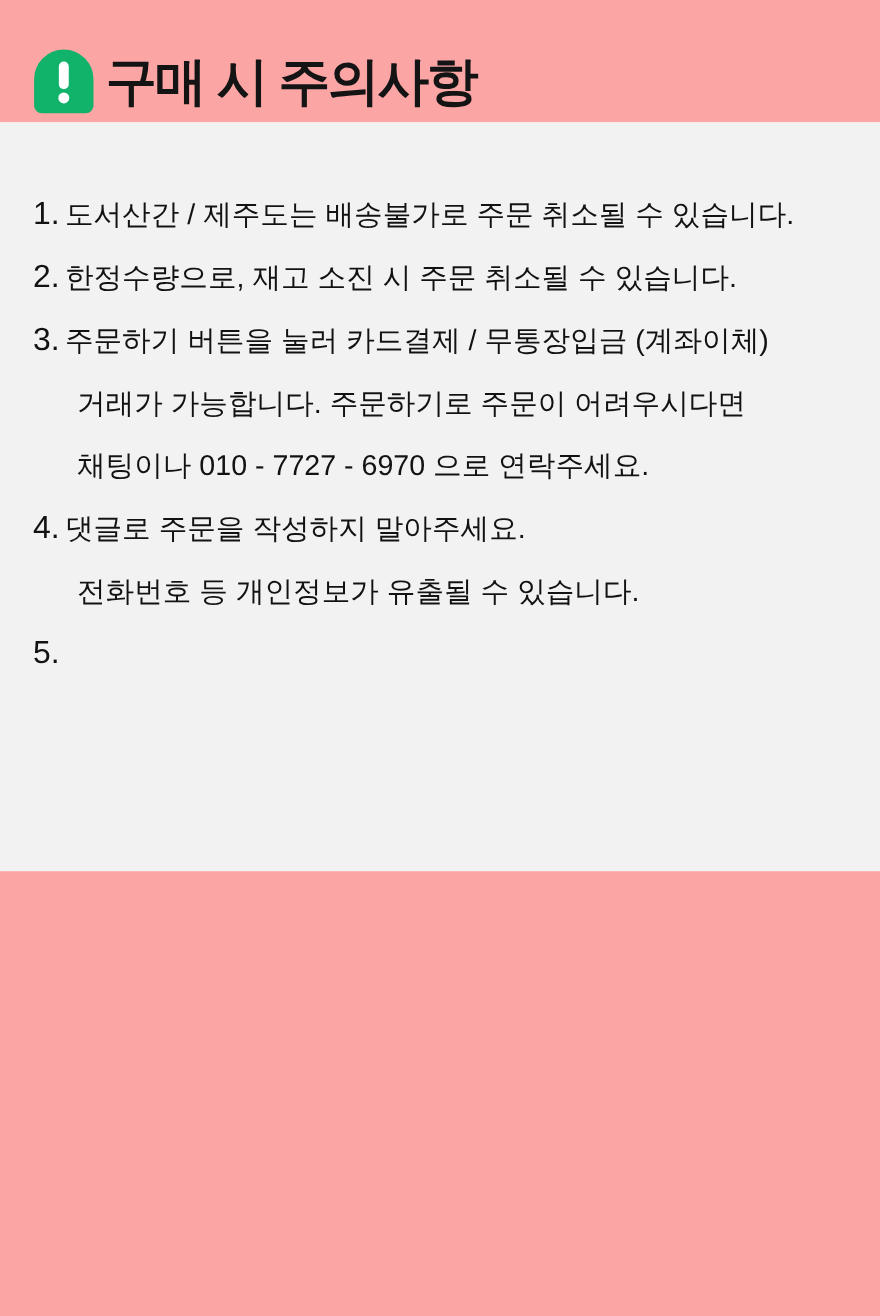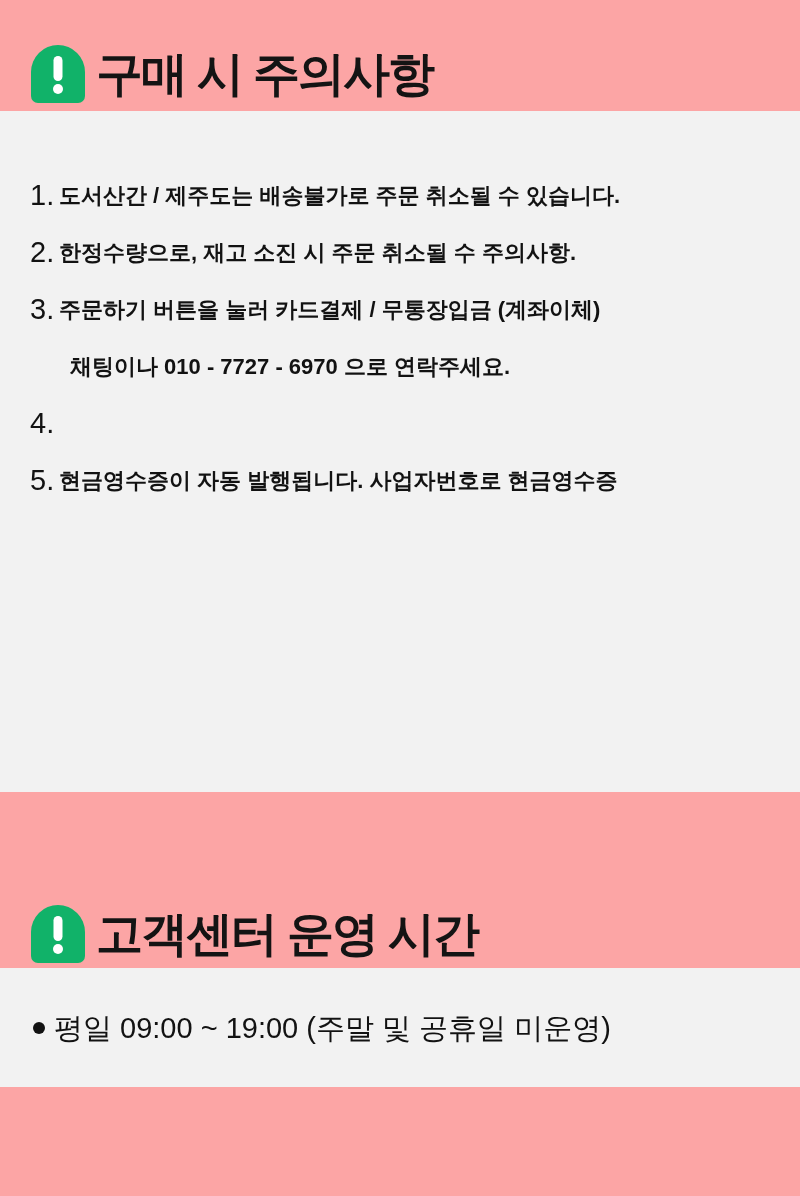--- a/index.html
+++ b/index.html
@@ -86,25 +86,24 @@
   .item-number {
     flex: none;
     width: 29px;
     font-size: 29px;
     line-height: 57px;
     color: #121212;
   }
   .item-lines { min-width: 0; }
   .item-lines p {
     margin: 0;
-    font-size: 22px;
+    font-size: 26px;
     line-height: 57px;
     color: #121212;
     white-space: nowrap;
-    font-weight: bold;
   }
   .item-lines p + p { padding-left: 11px; }
 
   
   .hours-row { display: flex; align-items: center; }
   .bullet-dot {
     flex: none;
     width: 12px;
     height: 12px;
     border-radius: 50%;
@@ -138,57 +137,45 @@
         <li class="notice-item">
           <span class="item-number">1.</span>
           <div class="item-lines">
             <p>도서산간 / 제주도는 배송불가로 주문 취소될 수 있습니다.</p>
           </div>
         </li>
 
         <li class="notice-item">
           <span class="item-number">2.</span>
           <div class="item-lines">
-            <p>한정수량으로, 재고 소진 시 주문 취소될 수 주의사항.</p>
+            <p>한정수량으로, 재고 소진 시 주문 취소될 수 있습니다.</p>
           </div>
         </li>
 
         <li class="notice-item">
           <span class="item-number">3.</span>
           <div class="item-lines">
             <p>주문하기 버튼을 눌러 카드결제 / 무통장입금 (계좌이체)</p>
+            <p>거래가 가능합니다. 주문하기로 주문이 어려우시다면</p>
             <p>채팅이나 010 - 7727 - 6970 으로 연락주세요.</p>
           </div>
         </li>
 
         <li class="notice-item">
           <span class="item-number">4.</span>
+          <div class="item-lines">
+            <p>댓글로 주문을 작성하지 말아주세요.</p>
+            <p>전화번호 등 개인정보가 유출될 수 있습니다.</p>
+          </div>
         </li>
 
         <li class="notice-item">
           <span class="item-number">5.</span>
           <div class="item-lines">
-            <p>현금영수증이 자동 발행됩니다. 사업자번호로 현금영수증</p>
           </div>
         </li>
 
       </ol>
     </div>
   </section>
 
-  <section>
-    <header class="sec-header sec-header--second">
-      <span class="badge">
-        <span class="excl-bar"></span>
-        <span class="excl-dot"></span>
-      </span>
-      <h1 class="sec-title">고객센터 운영 시간</h1>
-    </header>
-
-    <div class="panel panel--hours">
-      <div class="hours-row">
-        <span class="bullet-dot"></span>
-        <span class="hours-text">평일 09:00 ~ 19:00 (주말 및 공휴일 미운영)</span>
-      </div>
-    </div>
-  </section>
 
 </div>
 
 </body></html>

